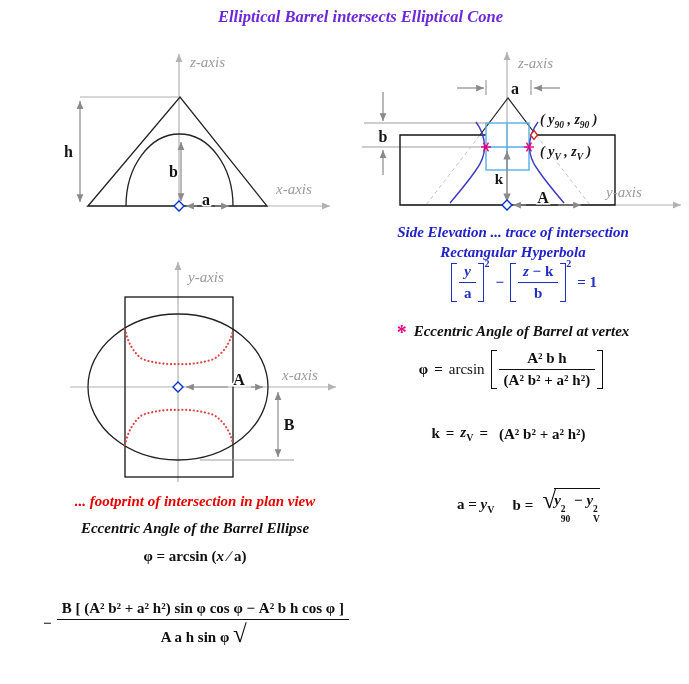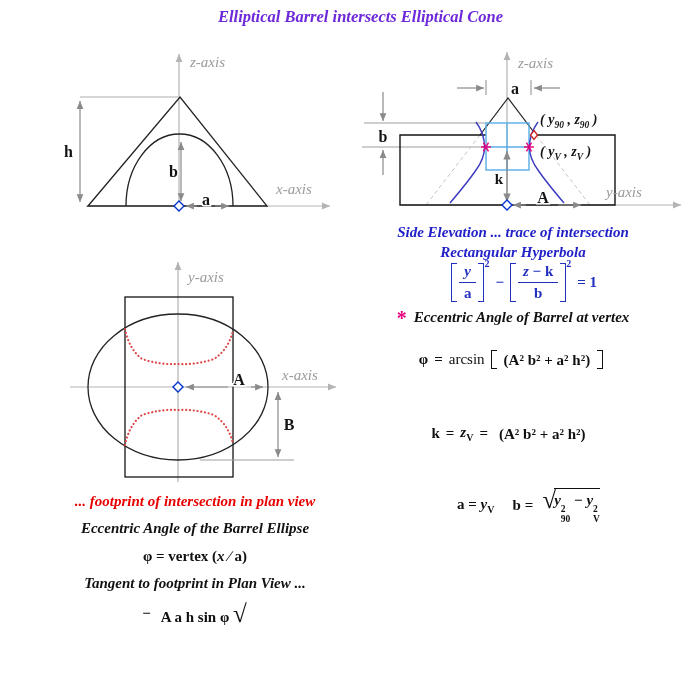--- a/index.html
+++ b/index.html
@@ -170,32 +170,33 @@
             <span class="num"><span class="it">z</span><span> − </span><span>k</span></span>
             <span class="den">b</span>
           </span>
           <span class="br r"></span>
           <span class="pow">2</span>
         </span>
       <span>= 1</span>
     </div>
   </div>
 
-  <div class="cap blk" style="left:345px;top:307px;width:336px;">
+  <div class="cap blk" style="left:345px;top:321px;width:336px;">
     <span class="star">*</span><span>Eccentric Angle of Barrel at vertex</span>
   </div>
 
   <div class="eq" style="left:375px;top:350px;width:272px;">
     <div class="eqrow">
       <span>φ</span>
       <span> = </span>
       <span class="fn">arcsin</span>
       <span class="grp">
           <span class="br l"></span>
           <span class="frac">
+            <span class="num">A² b h</span>
             <span class="den">(A² b² + a² h²)</span>
           </span>
           <span class="br r"></span>
         </span>
     </div>
   </div>
 
   <div class="eq" style="left:375px;top:424px;width:272px;">
     <div class="eqrow">
       <span>k</span>
@@ -227,29 +228,29 @@
               </span></span>
         </span>
       </span>
     </div>
   </div>
 
   <div class="cap red" style="left:10px;top:493px;width:370px;">... footprint of intersection in plan view</div>
   <div class="cap blk" style="left:10px;top:520px;width:370px;">Eccentric Angle of the Barrel Ellipse</div>
 
   <div class="eq" style="left:10px;top:548px;width:370px;text-align:center;">
-    <span>φ = vertex </span><span>(</span><span class="it">x</span><span> ∕ </span><span>a</span><span>)</span>
-  </div>
-
-  <div class="cap blk" style="left:10px;top:575px;width:370px;">Tangent to footprint in Plan View ...</div>
+    <span>φ = arcsin </span><span>(</span><span class="it">x</span><span> ∕ </span><span>a</span><span>)</span>
+  </div>
+
 
   <div class="eq" style="left:0px;top:600px;width:392px;">
     <div class="eqrow" style="gap:5px;">
       <span>−</span>
       <span class="frac">
+        <span class="num">B [ (A² b² + a² h²) sin φ cos φ − A² b h cos φ ]</span>
         <span class="den"><span>A a h sin φ </span><span class="sqrt">
               <span class="rad">√</span>
             </span></span>
       </span>
     </div>
   </div>
 
 </div>
 
 </body></html>

